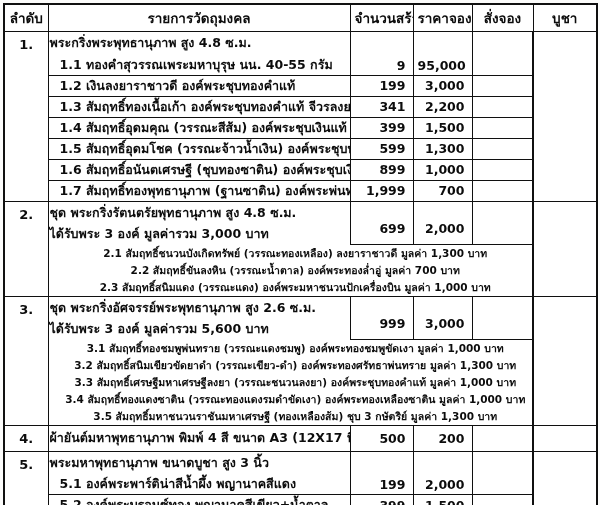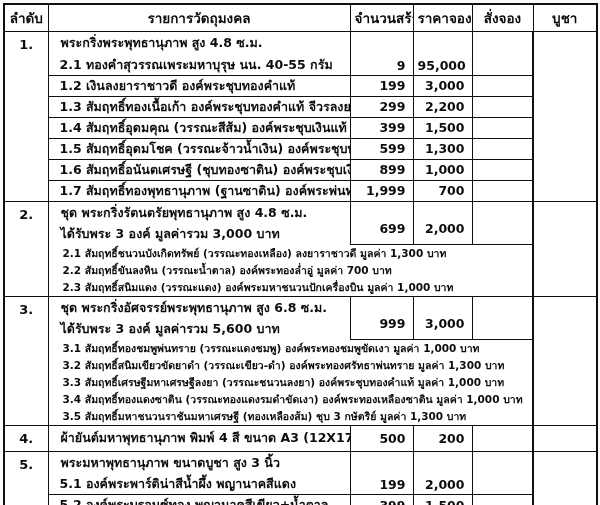--- a/index.html
+++ b/index.html
@@ -9,28 +9,28 @@
     font-weight:bold;color:#0c0c0c;
   }
   .doc{position:absolute;left:3px;top:3px;}
   table{border-collapse:collapse;table-layout:fixed;width:594px;background:#fff;}
   col.c-no{width:44px;} col.c-item{width:302px;} col.c-qty{width:63px;}
   col.c-price{width:59px;} col.c-order{width:61px;} col.c-bucha{width:64px;}
   th,td{border:1px solid #101010;padding:0 4px;overflow:hidden;white-space:nowrap;}
   table{border:2px solid #101010;}
   th{height:26px;font-size:13.5px;text-align:center;font-weight:bold;margin-left:9px;}
   td.no{ text-align:center;vertical-align:top;padding-top:5px;font-size:13px;}
-  td.item{font-size:12.5px;text-align:left;padding-left:12px;}
+  td.item{font-size:12.5px;text-align:left;padding-left:1px;}
   td.item.numbered{padding-left:11px;}
   td.item.no-bb{border-bottom:none;}
   td.item.no-bt{border-top:none;}
   td.qty,td.price{font-size:12.5px;text-align:right;padding-right:7px;}
   td.vbottom{vertical-align:bottom;padding-bottom:2px;}
   td.vtop{vertical-align:top;padding-top:19px;}
-  td.note{font-size:10.5px;text-align:left;padding-left:14px;border-top:none;border-bottom:none;}
+  td.note{font-size:10.5px;text-align:center;padding-left:14px;border-top:none;border-bottom:none;}
   td.bucha{border-left:2px solid #101010;}
   td.orderc{}
 </style>
 </head>
 <body>
 
 <div class="doc">
   <table>
     <colgroup>
       <col class="c-no">
@@ -53,31 +53,31 @@
     <tbody id="tbody">
         <tr style="height: 23px;">
           <td class="no" rowspan="8">1.</td>
           <td class="item no-bb">พระกริ่งพระพุทธานุภาพ สูง 4.8 ซ.ม.</td>
           <td class="qty vbottom" rowspan="2">9</td>
           <td class="price vbottom" rowspan="2">95,000</td>
           <td class="orderc" rowspan="2"></td>
           <td class="bucha" rowspan="8"></td>
         </tr>
         <tr style="height: 19px;">
-          <td class="item no-bt numbered">2.1  ทองคำสุวรรณเพระมหาบุรุษ นน. 40-55 กรัม</td>
+          <td class="item no-bt numbered">1.1  ทองคำสุวรรณเพระมหาบุรุษ นน. 40-55 กรัม</td>
         </tr>
         <tr style="height: 19px; padding-left: 23px;">
           <td class="item numbered">1.2 เงินลงยาราชาวดี องค์พระชุบทองคำแท้</td>
           <td class="qty">199</td>
           <td class="price">3,000</td>
           <td class="orderc"></td>
         </tr>
         <tr style="height: 19px;">
           <td class="item numbered">1.3 สัมฤทธิ์ทองเนื้อเก้า องค์พระชุบทองคำแท้ จีวรลงยาสีส้ม</td>
-          <td class="qty">299</td>
+          <td class="qty">341</td>
           <td class="price">2,200</td>
           <td class="orderc"></td>
         </tr>
         <tr style="height: 19px;">
           <td class="item numbered">1.4 สัมฤทธิ์อุดมคุณ (วรรณะสีส้ม) องค์พระชุบเงินแท้ จีวรลงยาสีส้ม</td>
           <td class="qty">399</td>
           <td class="price">1,500</td>
           <td class="orderc"></td>
         </tr>
         <tr style="height: 19px;">
@@ -113,21 +113,21 @@
           <td class="note" colspan="4">2.1  สัมฤทธิ์ชนวนบังเกิดทรัพย์ (วรรณะทองเหลือง) ลงยาราชาวดี มูลค่า 1,300 บาท</td>
         </tr>
         <tr style="height: 15px;">
           <td class="note" colspan="4">2.2  สัมฤทธิ์ขันลงหิน (วรรณะน้ำตาล) องค์พระทองล่ำอู่ มูลค่า 700 บาท</td>
         </tr>
         <tr style="height: 15px;">
           <td class="note" colspan="4">2.3  สัมฤทธิ์สนิมแดง (วรรณะแดง) องค์พระมหาชนวนปักเครื่องบิน มูลค่า 1,000 บาท</td>
         </tr>
         <tr style="height: 23px;">
           <td class="no" rowspan="7">3.</td>
-          <td class="item no-bb">ชุด พระกริ่งอัศจรรย์พระพุทธานุภาพ สูง 6.8 ซ.ม.</td>
+          <td class="item no-bb">ชุด พระกริ่งอัศจรรย์พระพุทธานุภาพ สูง 2.6 ซ.ม.</td>
           <td class="qty vtop" rowspan="2">999</td>
           <td class="price vtop" rowspan="2">3,000</td>
           <td class="orderc" rowspan="2"></td>
           <td class="bucha" rowspan="7"></td>
         </tr>
         <tr style="height: 19px;">
           <td class="item no-bt no-bb">ได้รับพระ 3 องค์ มูลค่ารวม 5,600 บาท</td>
         </tr>
         <tr style="height: 15px;">
           <td class="note" colspan="4">3.1  สัมฤทธิ์ทองชมพูพ่นทราย (วรรณะแดงชมพู) องค์พระทองชมพูขัดเงา มูลค่า 1,000 บาท</td>

